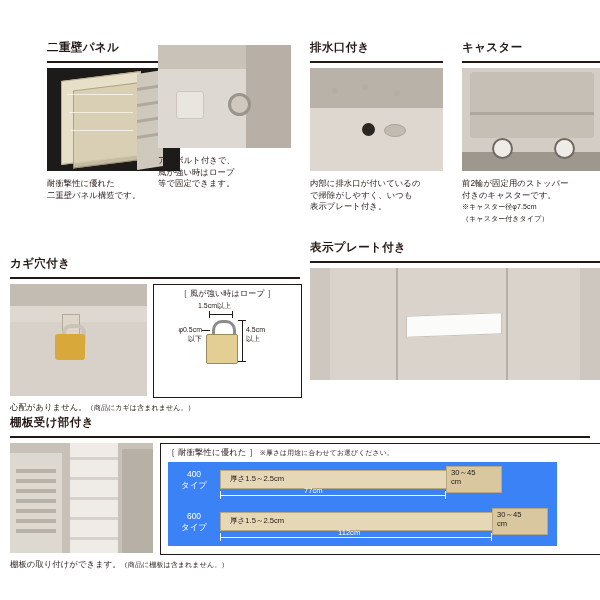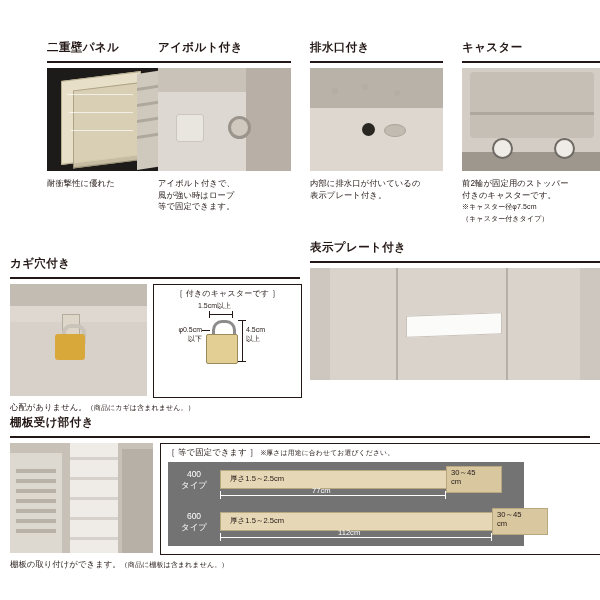--- a/index.html
+++ b/index.html
@@ -113,21 +113,21 @@
   .s-left{position:absolute;left:0;top:10px;width:52px;height:100px;background:#ddd8d0;}
   .s-rows{position:absolute;left:6px;top:26px;width:40px;height:70px;}
   .s-rows i{display:block;height:4px;background:#b9b2a8;margin-bottom:6px;}
   .s-door{position:absolute;left:60px;top:0;width:48px;height:110px;background:#efece7;}
   .s-door i{position:absolute;left:0;width:48px;height:3px;background:#d6d1ca;}
   .s-right{position:absolute;left:112px;top:6px;width:31px;height:104px;background:#b7b0a6;}
 
   .shelfbox{position:absolute;left:150px;top:0;width:440px;height:110px;border:1px solid #231815;background:#fff;}
   .sb-head{font-size:8.3px;padding:3px 6px 0 6px;letter-spacing:.2px;}
   .sb-head .note{font-size:6.8px;}
-  .sb-inner{position:absolute;left:7px;top:18px;width:356px;height:84px;background:#737373;}
+  .sb-inner{position:absolute;left:7px;top:18px;width:356px;height:84px;background:#3b82f6;padding-left:33px;}
   .sb-row{position:absolute;left:0;width:426px;height:42px;}
   .sb-type{position:absolute;left:6px;top:7px;color:#fff;font-size:8.5px;line-height:11px;text-align:center;width:40px;}
   .sb-plank{position:absolute;background:#e6d8b6;border:1px solid #b8a87f;}
   .sb-txt{position:absolute;font-size:7.6px;color:#231815;}
   .sb-w{position:absolute;font-size:7.6px;color:#fff;}
   .sb-dim{position:absolute;background:#fff;height:1px;}
   .sb-h{position:absolute;background:#fff;width:1px;}
   .r3-cap{margin-top:6px;}
 </style>
 </head>
@@ -150,27 +150,25 @@
             <i style="top:30px"></i>
             <i style="top:46px"></i>
             <i style="top:62px"></i>
         </div>
         <div class="p1-line" style="left:20px;top:26px;width:66px;"></div>
         <div class="p1-line" style="left:22px;top:44px;width:64px;"></div>
         <div class="p1-line" style="left:24px;top:62px;width:62px;"></div>
       </div>
       <div class="caption">
         <div>耐衝撃性に優れた</div>
+        <div>二重壁パネル構造です。</div>
       </div>
     </div>
 
     <div class="col c2">
-      <div class="titlewrap">
-        <div class="sec-title">アイボルト付き</div>
-      </div>
       <div class="photo">
         <div class="p2-bg"></div>
         <div class="p2-box"></div>
         <div class="p2-door"></div>
         <div class="p2-right"></div>
         <div class="p2-sq"></div>
         <div class="p2-ring"></div>
       </div>
       <div class="caption">
         <div>アイボルト付きで、</div>
@@ -188,20 +186,21 @@
         <div class="p3-top"></div>
         <div class="p3-floor"></div>
         <div class="p3-dot" style="left:22px;top:20px;"></div>
         <div class="p3-dot" style="left:52px;top:16px;"></div>
         <div class="p3-dot" style="left:84px;top:22px;"></div>
         <div class="p3-hole"></div>
         <div class="p3-rim"></div>
       </div>
       <div class="caption">
         <div>内部に排水口が付いているの</div>
+        <div>で掃除がしやすく、いつも</div>
         <div>表示プレート付き。</div>
       </div>
     </div>
 
     <div class="col c4">
       <div class="titlewrap">
         <div class="sec-title">キャスター</div>
       </div>
       <div class="photo">
         <div class="p4-bg"></div>
@@ -232,21 +231,21 @@
         <div class="ph-lock">
           <div class="lock-top"></div>
           <div class="lock-lid"></div>
           <div class="lock-body"></div>
           <div class="lock-tab"></div>
           <div class="lock-shk"></div>
           <div class="lock-pad"></div>
         </div>
 
         <div class="diag">
-          <div class="diag-head">［ 付きのキャスターです ］</div>
+          <div class="diag-head">［ 風が強い時はロープ ］</div>
           <div class="diag-body">
             <div class="d-lbl" style="left:44px;top:2px;">1.5cm以上</div>
             <div class="d-arrow" style="left:55px;top:14px;width:24px;height:1px;"></div>
             <div class="d-arrow" style="left:55px;top:11px;width:1px;height:7px;"></div>
             <div class="d-arrow" style="left:78px;top:11px;width:1px;height:7px;"></div>
 
             <div class="d-sh"></div>
             <div class="d-lock"></div>
 
             <div class="d-lbl" style="left:4px;top:26px;width:44px;text-align:right;">
@@ -311,41 +310,41 @@
             <i style="top:34px"></i>
             <i style="top:54px"></i>
             <i style="top:74px"></i>
             <i style="top:94px"></i>
         </div>
         <div class="s-right"></div>
       </div>
 
       <div class="shelfbox">
         <div class="sb-head">
-          <span>［ 等で固定できます ］</span>
+          <span>［ 耐衝撃性に優れた ］</span>
           <span class="note">※厚さは用途に合わせてお選びください。</span>
         </div>
         <div class="sb-inner">
 
           <div class="sb-row" style="top:0;">
             <div class="sb-type">
               <span>400</span><br>
               <span>タイプ</span>
             </div>
             <div class="sb-plank" style="left:52px;top:8px;width:226px;height:17px;"></div>
             <div class="sb-txt" style="left:62px;top:12px;">厚さ1.5～2.5cm</div>
             <div class="sb-plank" style="left:278px;top:4px;width:54px;height:25px;background:#d8c79f;"></div>
             <div class="sb-txt" style="left:283px;top:6px;line-height:9px;">
               <span>30～45</span><br>
               <span>cm</span>
             </div>
             <div class="sb-dim" style="left:52px;top:33px;width:226px;"></div>
             <div class="sb-h" style="left:52px;top:29px;height:8px;background:#fff;"></div>
             <div class="sb-h" style="left:277px;top:29px;height:8px;background:#fff;"></div>
-            <div class="sb-w" style="left:144px;top:24px;">77cm</div>
+            <div class="sb-w" style="left:136px;top:24px;">77cm</div>
           </div>
 
           <div class="sb-row" style="top:42px;">
             <div class="sb-type">
               <span>600</span><br>
               <span>タイプ</span>
             </div>
             <div class="sb-plank" style="left:52px;top:8px;width:272px;height:17px;"></div>
             <div class="sb-txt" style="left:62px;top:12px;">厚さ1.5～2.5cm</div>
             <div class="sb-plank" style="left:324px;top:4px;width:54px;height:25px;background:#d8c79f;"></div>

